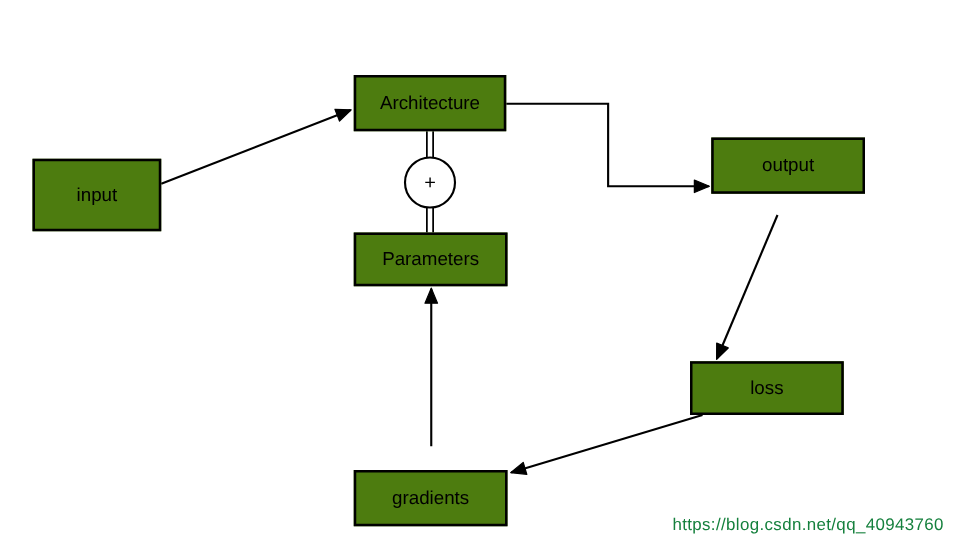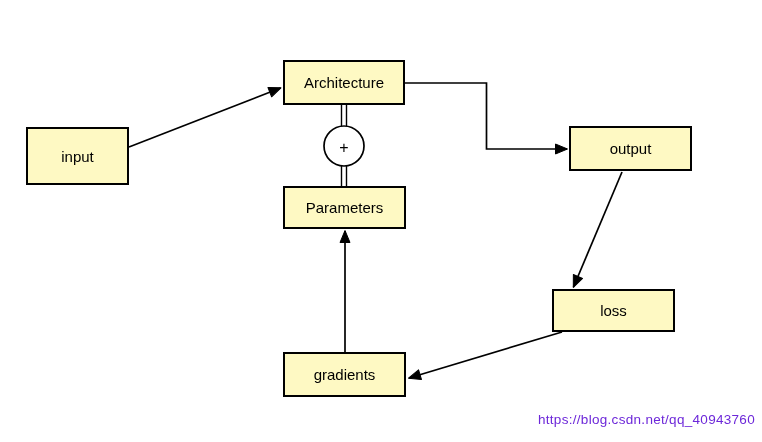--- a/index.html
+++ b/index.html
@@ -18,41 +18,41 @@
   .edges {
     position: absolute;
     left: 0;
     top: 0;
     width: 762px;
     height: 442px;
   }
   .node {
     position: absolute;
     box-sizing: border-box;
-    background: #fef9c3;
+    background: #4d7c0f;
     border: 2px solid #000000;
     display: flex;
     align-items: center;
     justify-content: center;
     font-size: 15px;
     color: #000000;
     white-space: nowrap;
   }
   .node-input       { left: 26px;  top: 127px; width: 103px; height: 58px; }
   .node-architecture{ left: 283px; top: 60px;  width: 122px; height: 45px; }
-  .node-output      { left: 569px; top: 126px; width: 123px; height: 45px; }
+  .node-output      { left: 569px; top: 110px; width: 123px; height: 45px; }
   .node-parameters  { left: 283px; top: 186px; width: 123px; height: 43px; }
   .node-loss        { left: 507px; top: 289px; width: 123px; height: 43px; margin-left: 45px; }
-  .node-gradients   { left: 283px; top: 352px; width: 123px; height: 45px; }
+  .node-gradients   { left: 283px; top: 376px; width: 123px; height: 45px; }
   .watermark {
     position: absolute;
     right: 7px;
     top: 412px;
     font-size: 13.5px;
-    color: #6d28d9;
+    color: #15803d;
     letter-spacing: 0.3px;
   }
   .sum-symbol {
     font-size: 16px;
     fill: #000000;
     font-family: "Liberation Sans", sans-serif;
   }
 </style>
 </head>
 <body>

